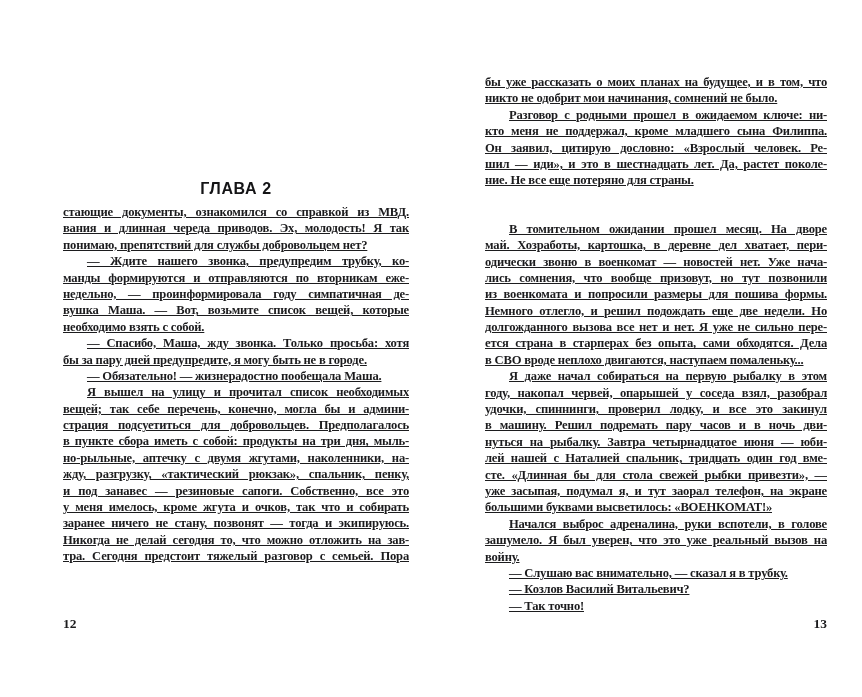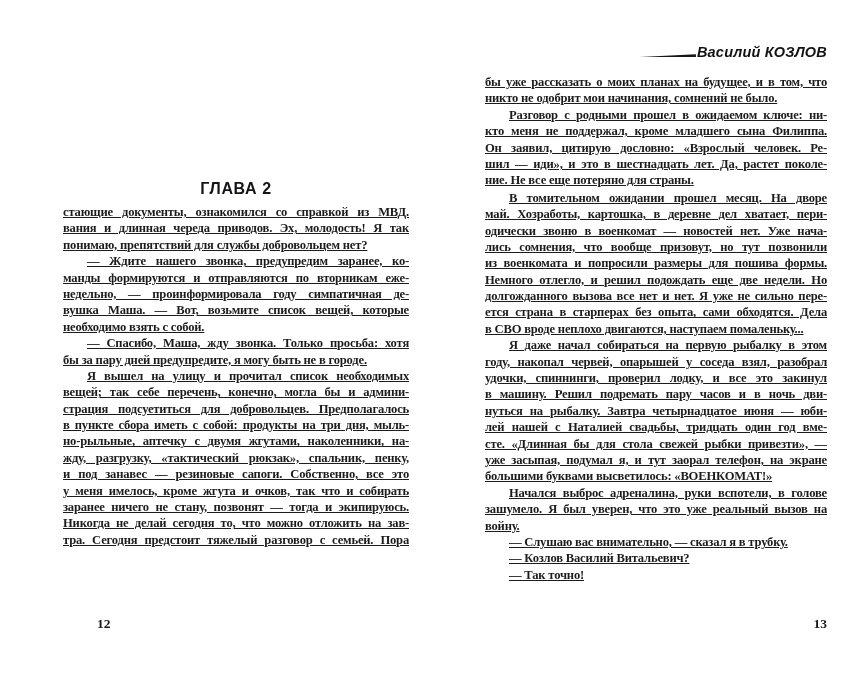--- a/index.html
+++ b/index.html
@@ -27,21 +27,21 @@
     width: 346px;
     font-size: 12.6px;
     font-weight: 700;
     letter-spacing: -0.2px;
     color: #1c1c1e;
     text-decoration: underline;
   }
   #left-body  { left: 63px;  top: 204px; width: 346px; }
   #right-body { left: 485px; top: 74px;  width: 342px; }
   .para { margin: 0; }
-  .para.space-before { margin-top: 1px; }
+  .para.space-before { margin-top: 32px; }
   .line {
     height: 16.4px;
     line-height: 16.4px;
     text-align: justify;
     text-align-last: justify;
     overflow: hidden;
   }
   .line.last { text-align-last: left; }
   .line.indent { text-indent: 24px; }
   .running-header {
@@ -69,68 +69,67 @@
     white-space: nowrap;
   }
   .folio {
     position: absolute;
     top: 616px;
     font-family: "Liberation Serif", serif;
     font-weight: 700;
     font-size: 13.5px;
     color: #1c1c1e;
   }
-  .folio-left  { left: 63px; margin-left: 34px; }
+  .folio-left  { left: 63px; }
   .folio-right { left: 485px; width: 342px; text-align: right; }
 </style>
 </head>
 <body>
 
 <div class="stage">
 
   <div class="chapter-title">ГЛАВА 2</div>
 
   <div class="body-text" id="left-body">
       <div class="para">
         <div class="line">стающие документы, ознакомился со справкой из МВД.</div>
         <div class="line">вания и длинная череда приводов. Эх, молодость! Я так</div>
         <div class="line last">понимаю, препятствий для службы добровольцем нет?</div>
       </div>
       <div class="para">
-        <div class="line indent">— Ждите нашего звонка, предупредим заранее, ко-</div>
+        <div class="line indent">— Ждите нашего звонка, предупредим трубку, ко-</div>
         <div class="line">манды формируются и отправляются по вторникам еже-</div>
         <div class="line">недельно, — проинформировала году симпатичная де-</div>
         <div class="line">вушка Маша. — Вот, возьмите список вещей, которые</div>
         <div class="line last">необходимо взять с собой.</div>
       </div>
       <div class="para">
         <div class="line indent">— Спасибо, Маша, жду звонка. Только просьба: хотя</div>
         <div class="line last">бы за пару дней предупредите, я могу быть не в городе.</div>
+      </div>
+      <div class="para">
+        <div class="line last indent">— Обязательно! — жизнерадостно пообещала Маша.</div>
       </div>
       <div class="para">
         <div class="line indent">Я вышел на улицу и прочитал список необходимых</div>
         <div class="line">вещей; так себе перечень, конечно, могла бы и админи-</div>
         <div class="line">страция подсуетиться для добровольцев. Предполагалось</div>
         <div class="line">в пункте сбора иметь с собой: продукты на три дня, мыль-</div>
         <div class="line">но-рыльные, аптечку с двумя жгутами, наколенники, на-</div>
         <div class="line">жду, разгрузку, «тактический рюкзак», спальник, пенку,</div>
         <div class="line">и под занавес — резиновые сапоги. Собственно, все это</div>
         <div class="line">у меня имелось, кроме жгута и очков, так что и собирать</div>
         <div class="line">заранее ничего не стану, позвонят — тогда и экипируюсь.</div>
         <div class="line">Никогда не делай сегодня то, что можно отложить на зав-</div>
         <div class="line">тра. Сегодня предстоит тяжелый разговор с семьей. Пора</div>
       </div>
     </div>
 
   <div class="folio folio-left">12</div>
 
-  <div class="running-header">
-    <span class="header-rule"></span>
-    <span class="author">Василий КОЗЛОВ</span>
-  </div>
 
   <div class="body-text" id="right-body">
       <div class="para">
         <div class="line">бы уже рассказать о моих планах на будущее, и в том, что</div>
         <div class="line last">никто не одобрит мои начинания, сомнений не было.</div>
       </div>
       <div class="para">
         <div class="line indent">Разговор с родными прошел в ожидаемом ключе: ни-</div>
         <div class="line">кто меня не поддержал, кроме младшего сына Филиппа.</div>
         <div class="line">Он заявил, цитирую дословно: «Взрослый человек. Ре-</div>
@@ -147,21 +146,21 @@
         <div class="line">долгожданного вызова все нет и нет. Я уже не сильно пере-</div>
         <div class="line">ется страна в старперах без опыта, сами обходятся. Дела</div>
         <div class="line last">в СВО вроде неплохо двигаются, наступаем помаленьку...</div>
       </div>
       <div class="para">
         <div class="line indent">Я даже начал собираться на первую рыбалку в этом</div>
         <div class="line">году, накопал червей, опарышей у соседа взял, разобрал</div>
         <div class="line">удочки, спиннинги, проверил лодку, и все это закинул</div>
         <div class="line">в машину. Решил подремать пару часов и в ночь дви-</div>
         <div class="line">нуться на рыбалку. Завтра четырнадцатое июня — юби-</div>
-        <div class="line">лей нашей с Наталией свадьбы, тридцать один год вме-</div>
+        <div class="line">лей нашей с Наталией спальник, тридцать один год вме-</div>
         <div class="line">сте. «Длинная бы для стола свежей рыбки привезти», —</div>
         <div class="line">уже засыпая, подумал я, и тут заорал телефон, на экране</div>
         <div class="line last">большими буквами высветилось: «ВОЕНКОМАТ!»</div>
       </div>
       <div class="para">
         <div class="line indent">Начался выброс адреналина, руки вспотели, в голове</div>
         <div class="line">зашумело. Я был уверен, что это уже реальный вызов на</div>
         <div class="line last">войну.</div>
       </div>
       <div class="para">

